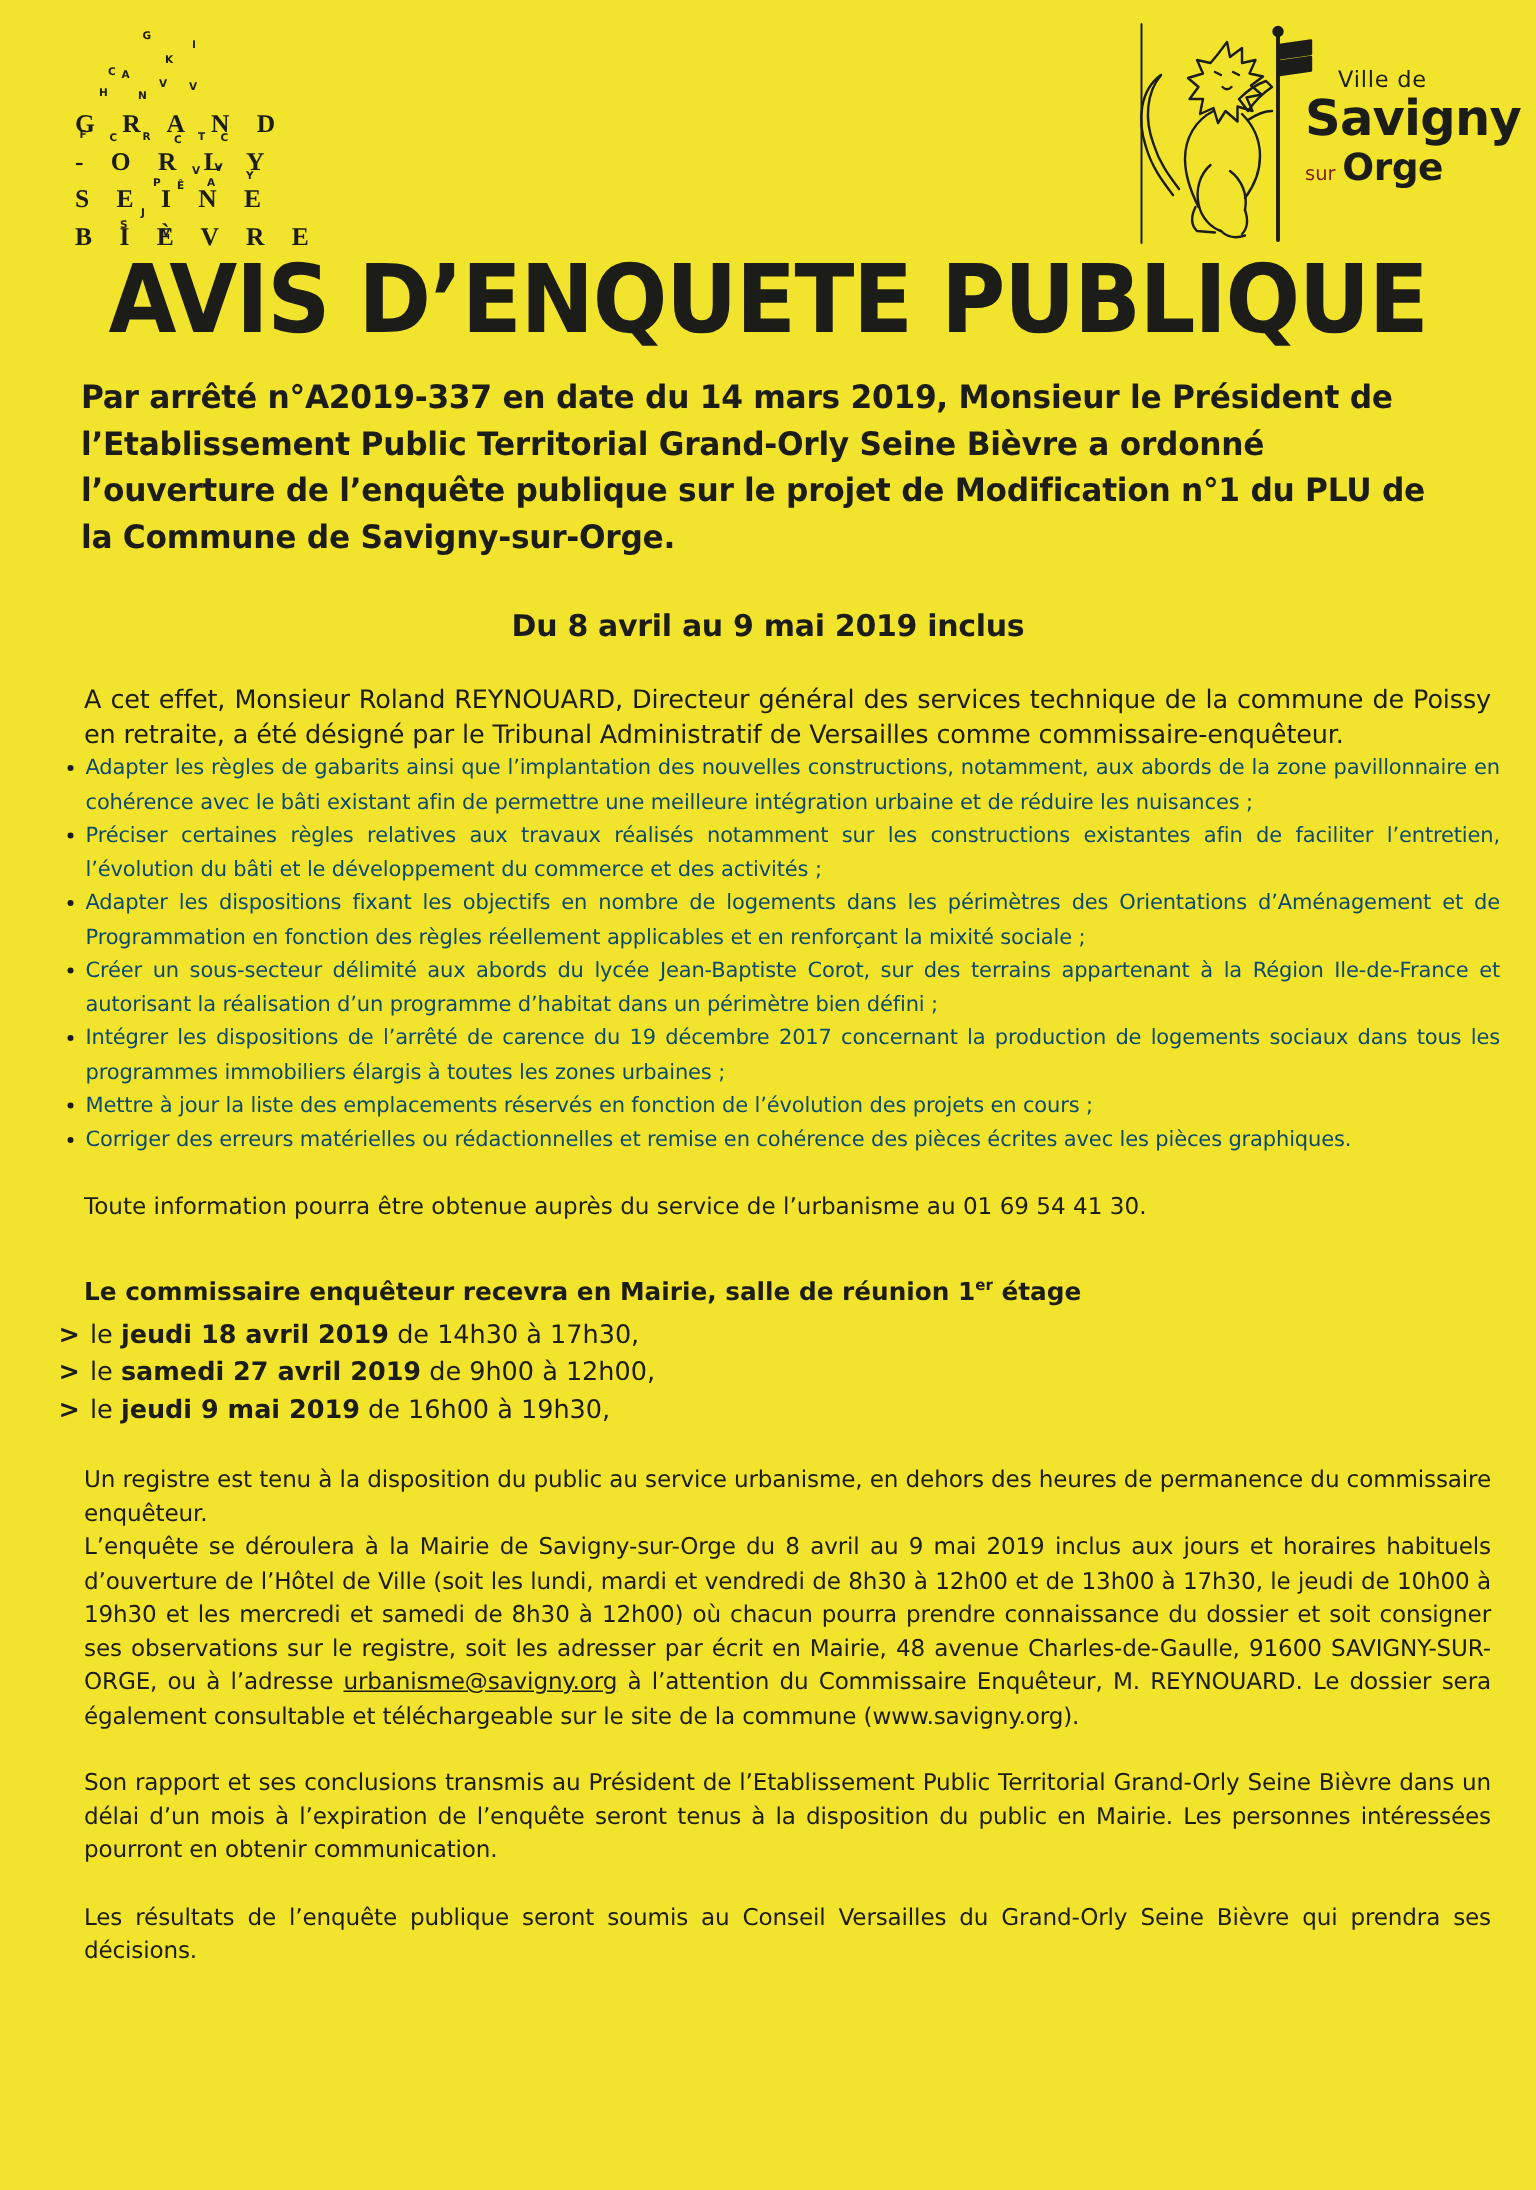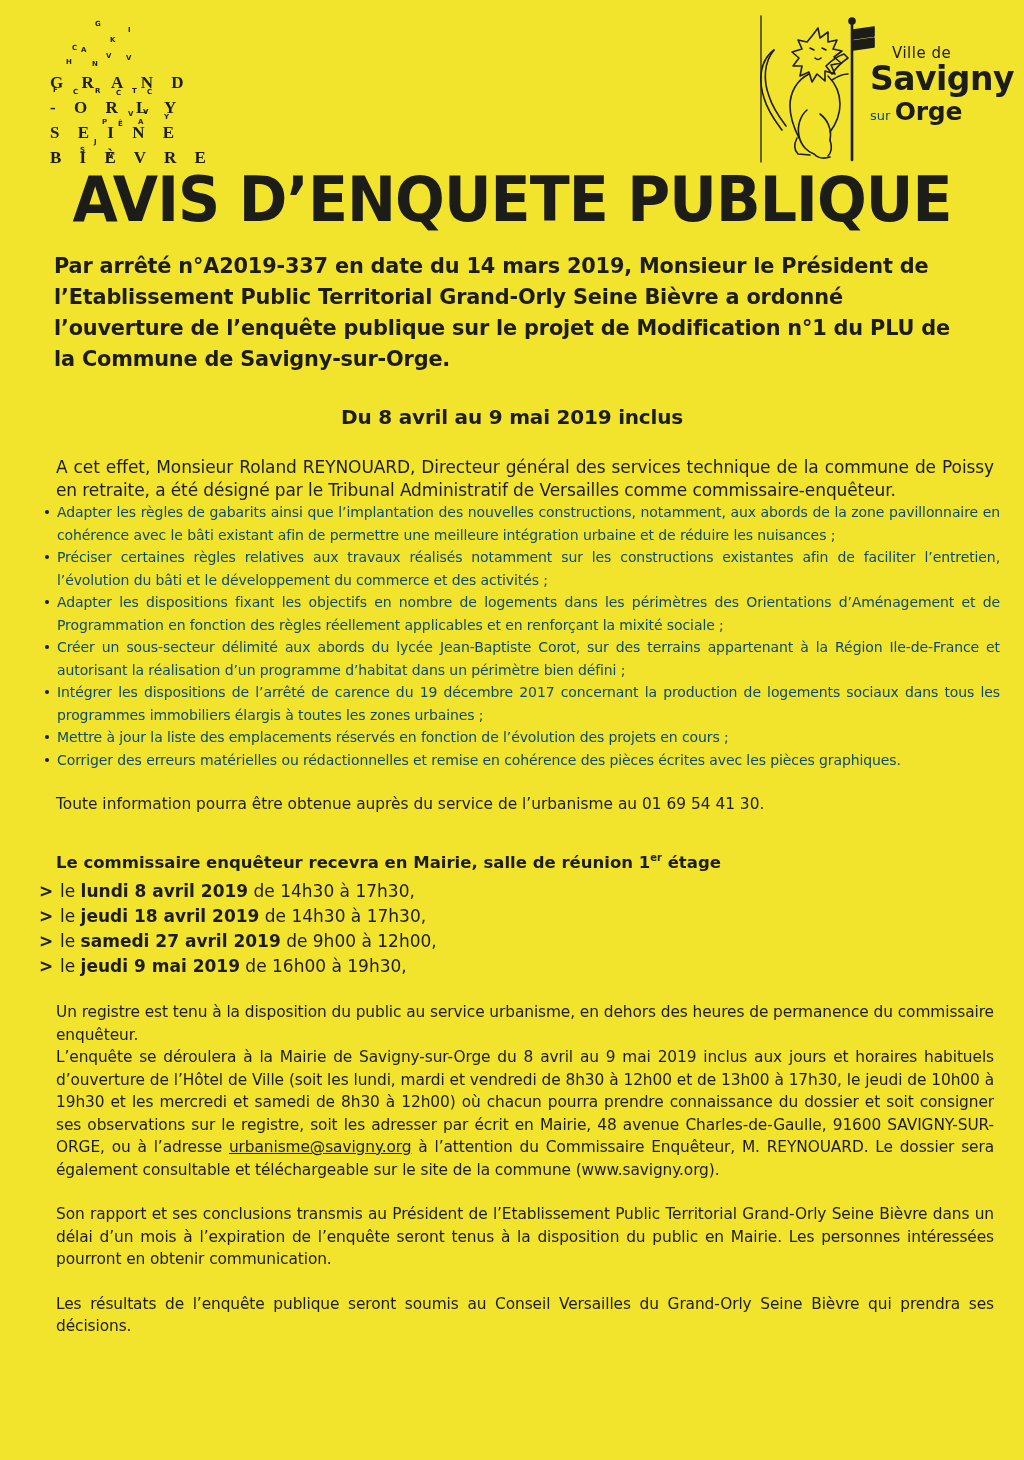--- a/index.html
+++ b/index.html
@@ -94,21 +94,21 @@
     letter-spacing: -.5px;
     color: #1c1c18;
   }
   .logo-savigny .surorge {
     margin-top: 1px;
     white-space: nowrap;
   }
   .logo-savigny .sur {
     font-family: "DejaVu Sans", sans-serif;
     font-size: 13px;
-    color: #0c4a6e;
+    color: #7f1d1d;
   }
   .logo-savigny .orge {
     font-family: "DejaVu Sans", sans-serif;
     font-weight: 700;
     font-size: 25px;
     letter-spacing: -.3px;
     color: #1c1c18;
   }
 
   
@@ -375,21 +375,20 @@
       <li>Intégrer les dispositions de l’arrêté de carence du 19 décembre 2017 concernant la production de logements sociaux dans tous les programmes immobiliers élargis à toutes les zones urbaines ;</li>
       <li>Mettre à jour la liste des emplacements réservés en fonction de l’évolution des projets en cours ;</li>
       <li>Corriger des erreurs matérielles ou rédactionnelles et remise en cohérence des pièces écrites avec les pièces graphiques.</li>
     </ul>
 
     <p class="info-line">Toute information pourra être obtenue auprès du service de l’urbanisme au 01 69 54 41 30.</p>
 
     <div class="perm-head"><span>Le commissaire enquêteur recevra en Mairie, salle de réunion 1</span><sup>er</sup><span> étage</span></div>
 
     <ul class="perms">
-      <li><span>le </span><b>lundi 8 avril 2019</b><span> de 14h30 à 17h30,</span></li>
       <li><span>le </span><b>jeudi 18 avril 2019</b><span> de 14h30 à 17h30,</span></li>
       <li><span>le </span><b>samedi 27 avril 2019</b><span> de 9h00 à 12h00,</span></li>
       <li><span>le </span><b>jeudi 9 mai 2019</b><span> de 16h00 à 19h30,</span></li>
     </ul>
 
     <p class="block">Un registre est tenu à la disposition du public au service urbanisme, en dehors des heures de permanence du commissaire enquêteur.</p>
 
     <p class="block tight"><span>L’enquête se déroulera à la Mairie de Savigny-sur-Orge du 8 avril au 9 mai 2019 inclus aux jours et horaires habituels d’ouverture de l’Hôtel de Ville (soit les lundi, mardi et vendredi de 8h30 à 12h00 et de 13h00 à 17h30, le jeudi de 10h00 à 19h30 et les mercredi et samedi de 8h30 à 12h00) où chacun pourra prendre connaissance du dossier et soit consigner ses observations sur le registre, soit les adresser par écrit en Mairie, 48 avenue Charles-de-Gaulle, 91600 SAVIGNY-SUR-ORGE, ou à l’adresse </span><span class="mail-link">urbanisme@savigny.org</span><span> à l’attention du Commissaire Enquêteur, M. REYNOUARD. Le dossier sera également consultable et téléchargeable sur le site de la commune (www.savigny.org).</span></p>
 
     <p class="block">Son rapport et ses conclusions transmis au Président de l’Etablissement Public Territorial Grand-Orly Seine Bièvre dans un délai d’un mois à l’expiration de l’enquête seront tenus à la disposition du public en Mairie. Les personnes intéressées pourront en obtenir communication.</p>

